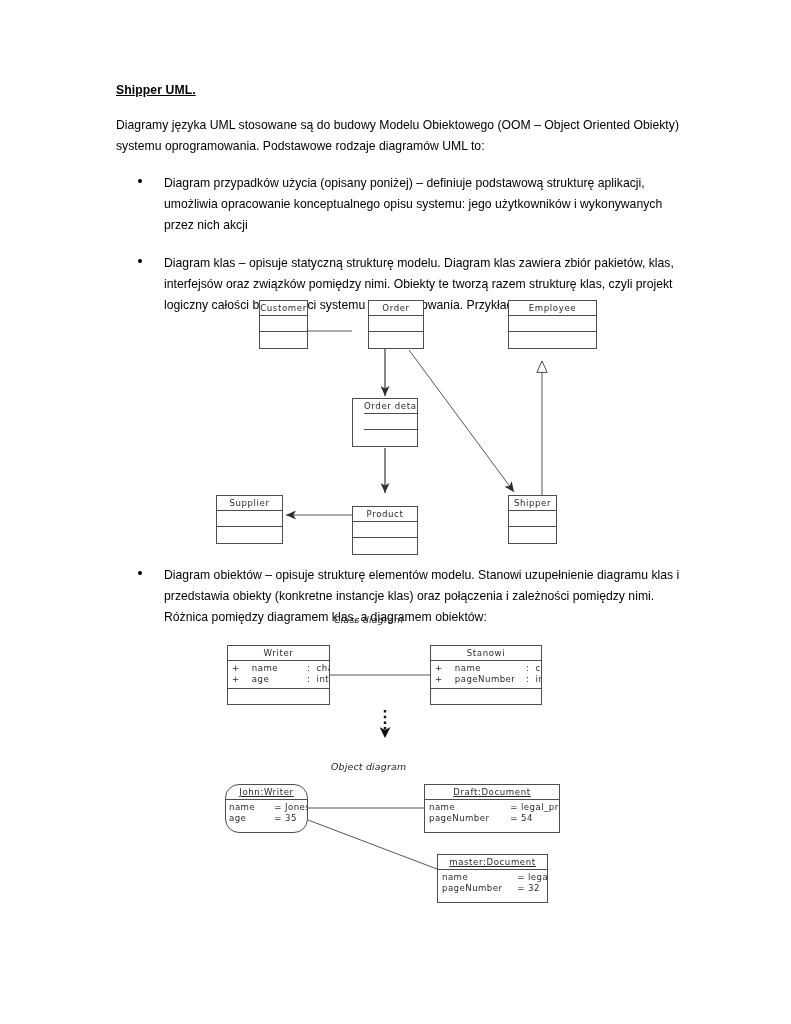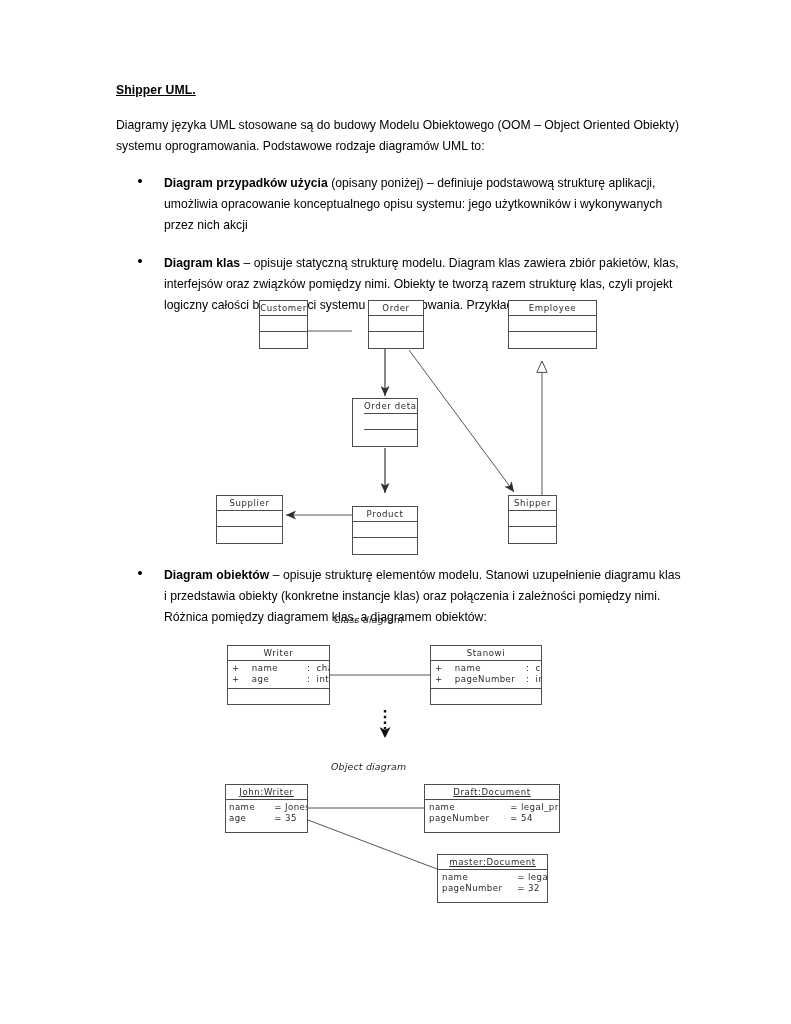--- a/index.html
+++ b/index.html
@@ -55,21 +55,21 @@
   }
   ul.bullets > li .dot {
     position: absolute;
     left: 22px;
     top: 0.47em;
     width: 4px;
     height: 4px;
     background: #000;
     border-radius: 50%;
   }
-  b, .b { font-weight: bold; }
+  b, .b { font-weight: normal; }
 
   
   .diagram {
     position: absolute;
     left: 0;
     top: 0;
     width: 791px;
     height: 1024px;
     pointer-events: none;
   }
@@ -271,21 +271,21 @@
           <span style="display:inline-block; width:68px; padding-left:9px;">pageNumber</span>
           <span>:</span>
           <span style="padding-left:3px;">integer</span>
         </div>
       </div>
       <div class="compartment last" style="height:15px;"></div>
     </div>
 
     <div class="caption" style="left:331px; top:761px;">Object diagram</div>
 
-    <div class="uml-box" style="left:225px; top:784px; width:83px; height:49px;">
+    <div class="uml-box" style="left:225px; top:784px; width:83px; height:49px;border-radius:14px;">
       <div class="title u-title" style="height:15px; line-height:15px;">John:Writer</div>
       <div class="compartment last" style="height:33px; padding:2px 0 0 3px;">
         <div class="attr">
           <span style="display:inline-block; width:42px;">name</span>
           <span>= Jones</span>
         </div>
         <div class="attr">
           <span style="display:inline-block; width:42px;">age</span>
           <span>= 35</span>
         </div>

